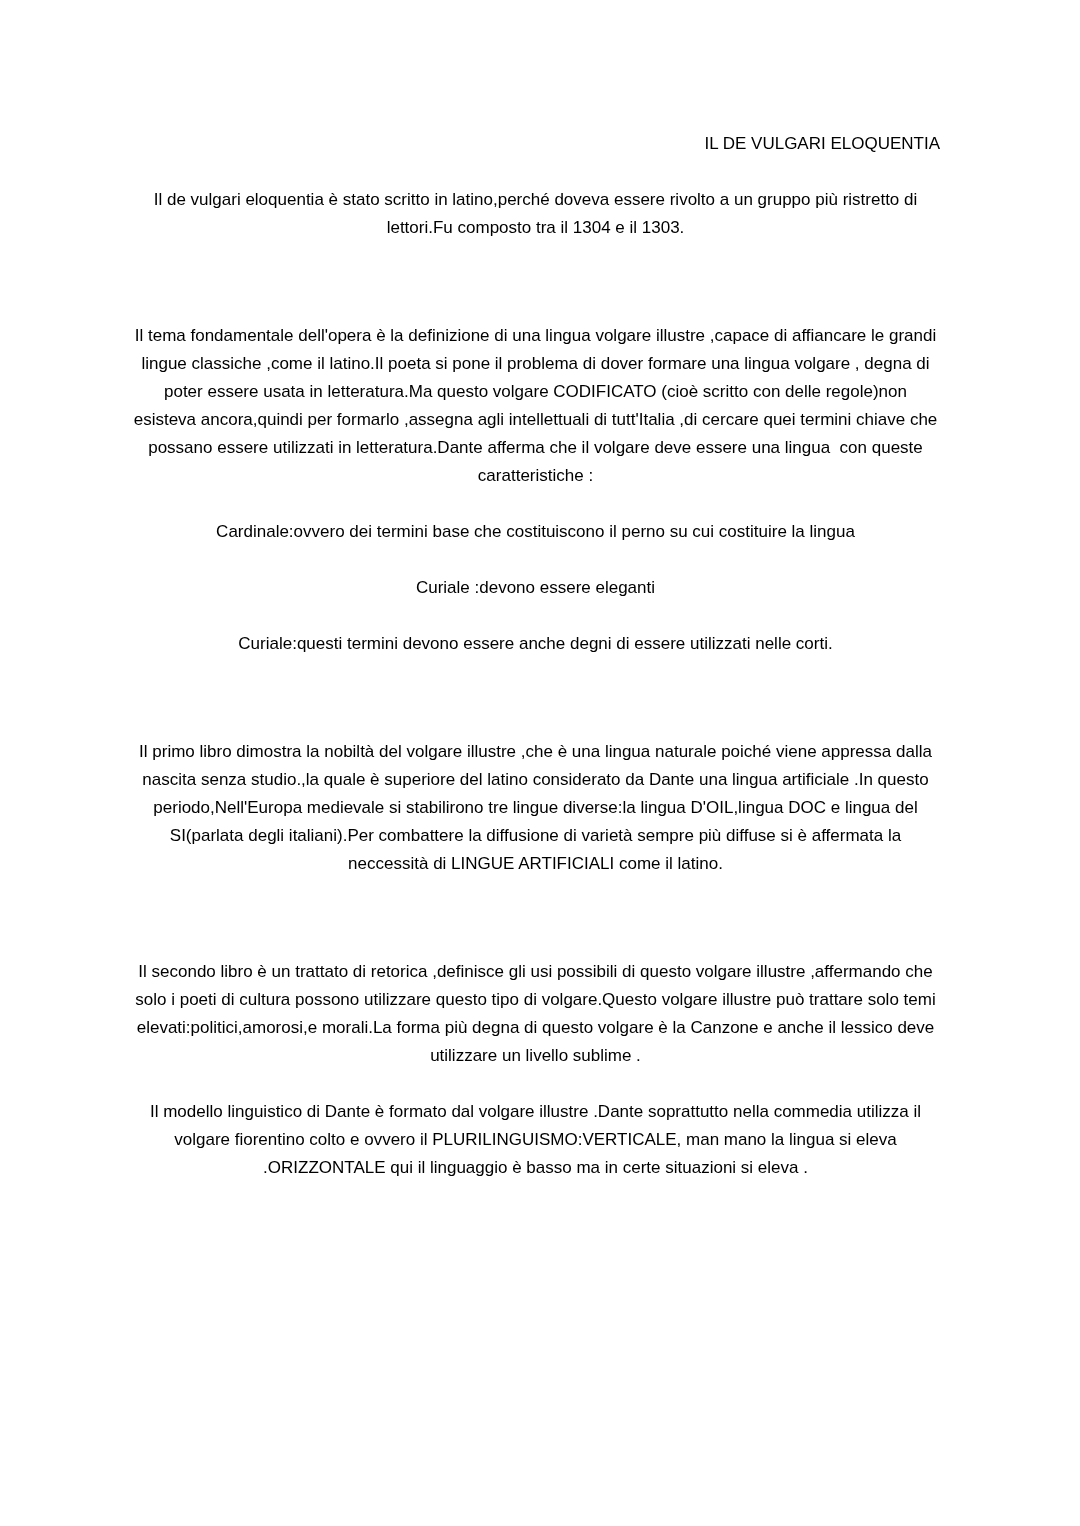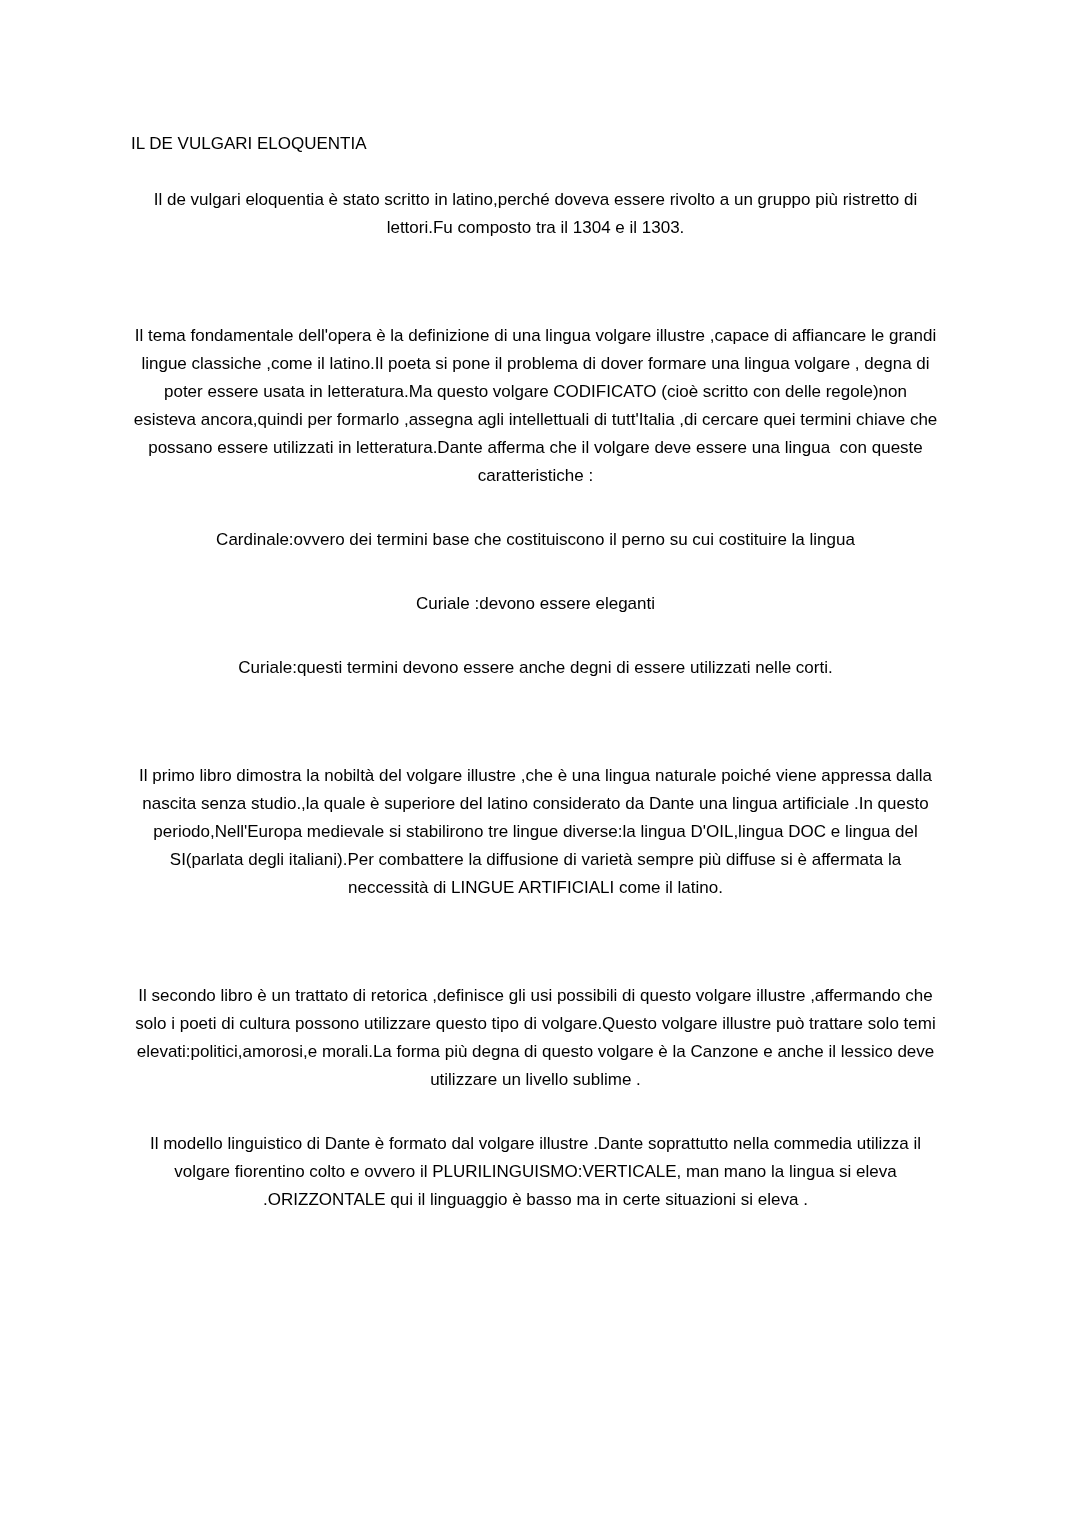--- a/index.html
+++ b/index.html
@@ -16,29 +16,29 @@
       color: #000000;
       font-family: "Liberation Sans", "DejaVu Sans", sans-serif;
       font-size: 17px;
       line-height: 28px;
       padding: 130px 140px 80px 131px;
     }
     .doc-title {
       font-size: 17px;
       font-weight: 400;
       line-height: 28px;
-      text-align: left;
+      text-align: right;
       margin: 0 0 28px 0;
     }
     .para {
       margin: 0;
       white-space: pre-wrap;
       text-align: center;
     }
-    .gap-normal { margin-top: 36px; }
+    .gap-normal { margin-top: 28px; }
     .gap-large  { margin-top: 80px; }
   </style>
 </head>
 <body>
 
 <div class="doc-page">
 
   <h1 class="doc-title">IL DE VULGARI ELOQUENTIA</h1>
 
   <p class="para">Il de vulgari eloquentia è stato scritto in latino,perché doveva essere rivolto a un gruppo più ristretto di lettori.Fu composto tra il 1304 e il 1303.</p>

